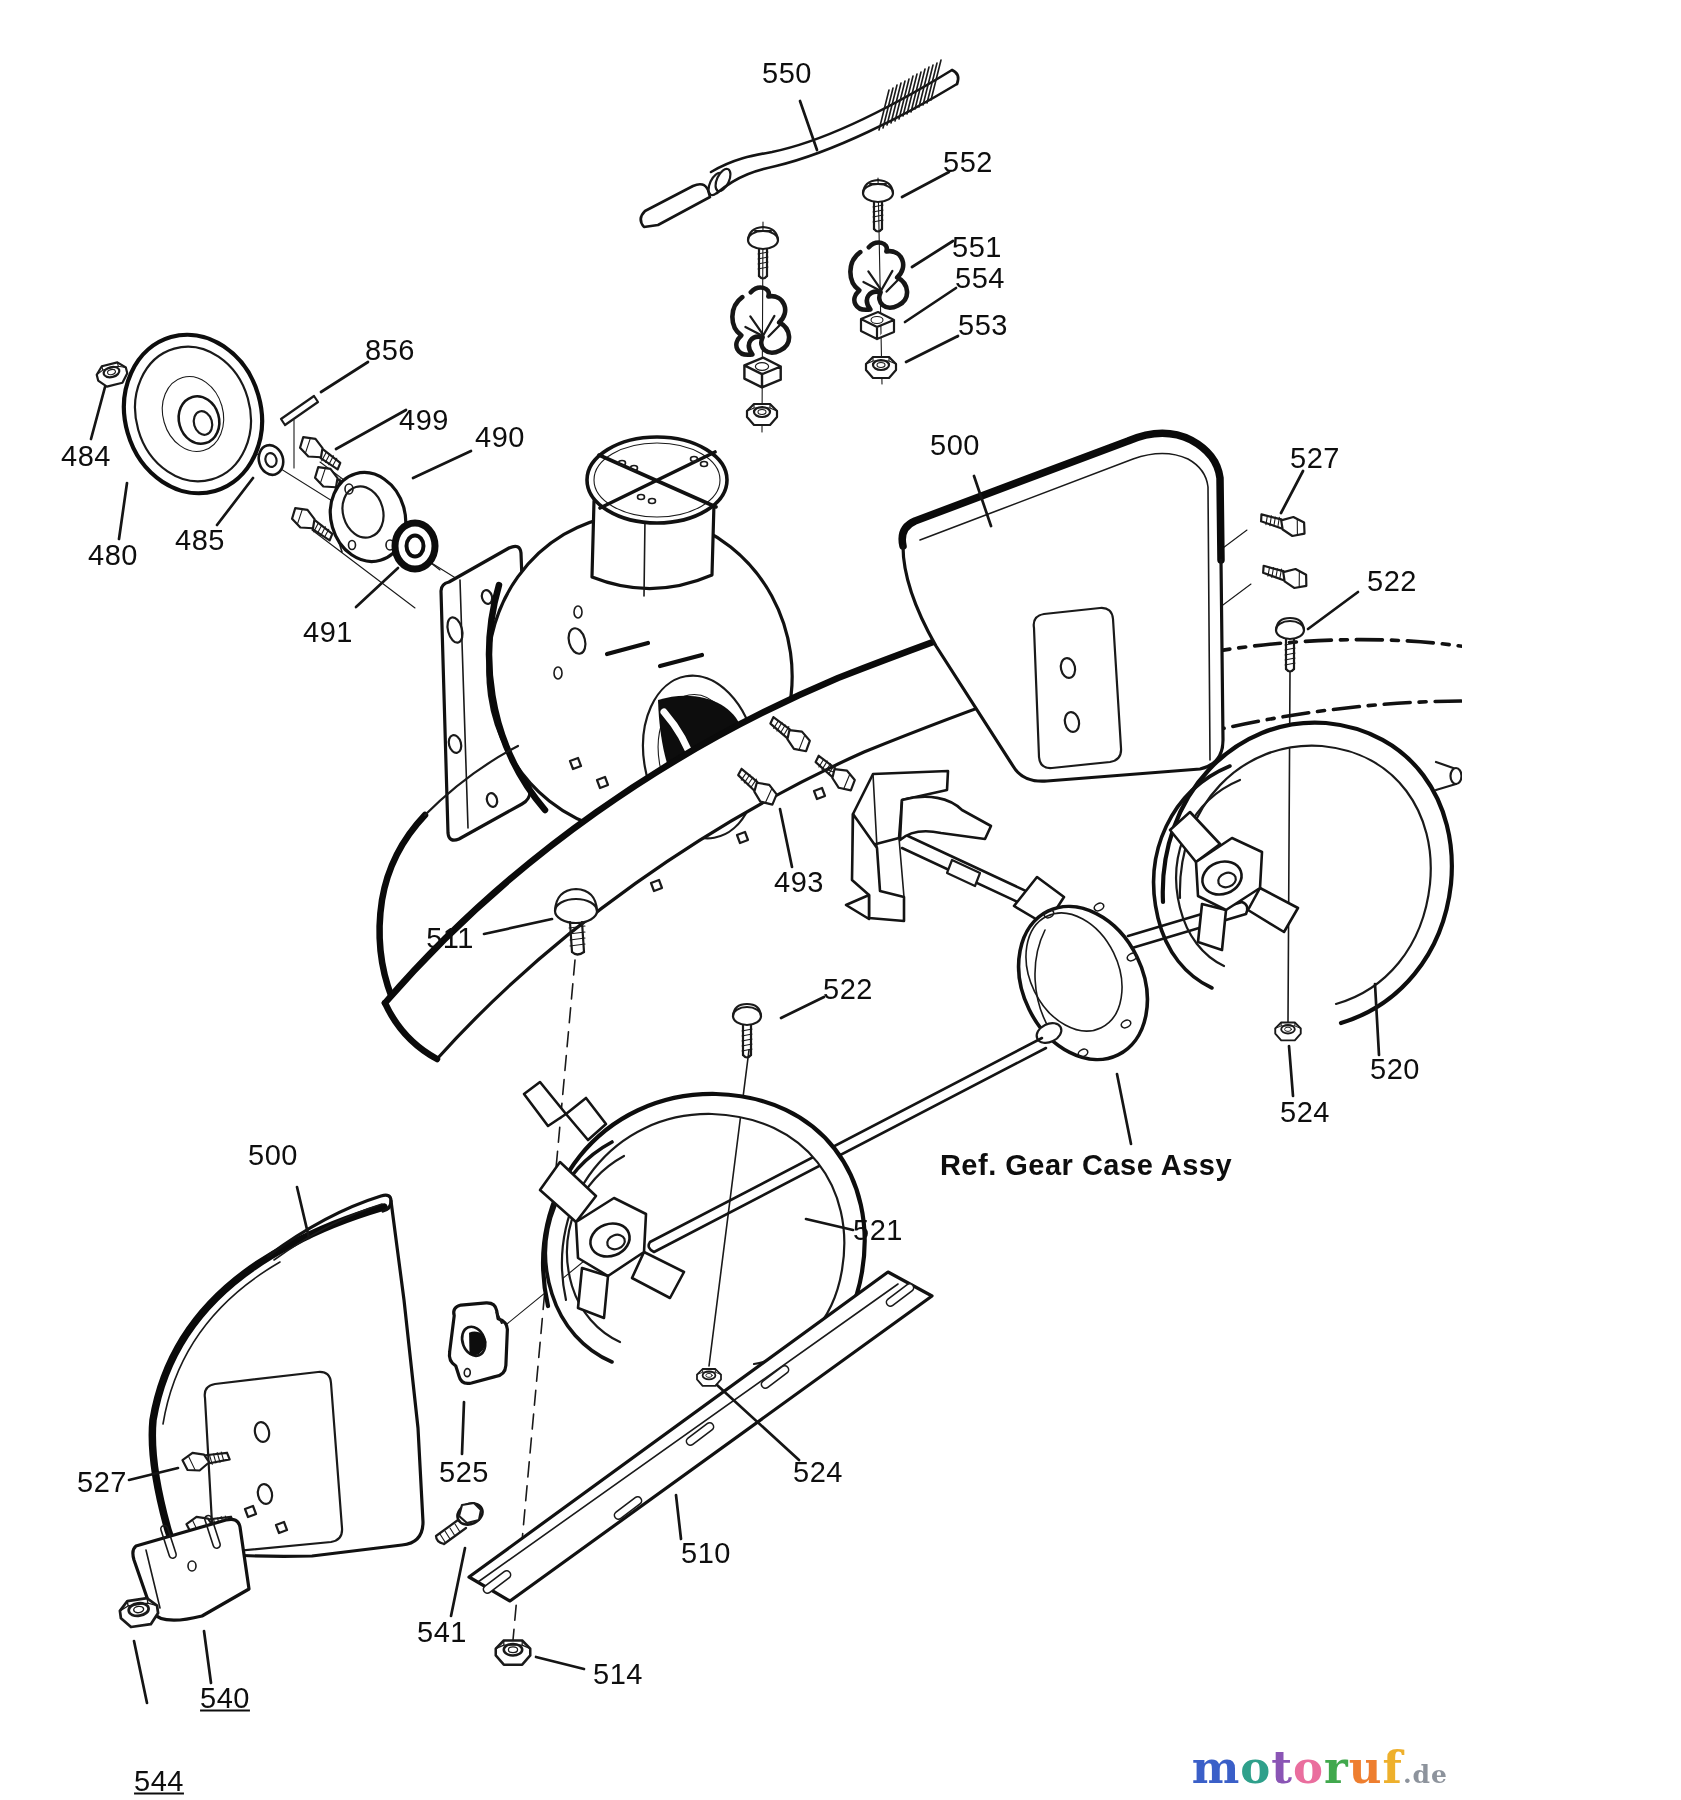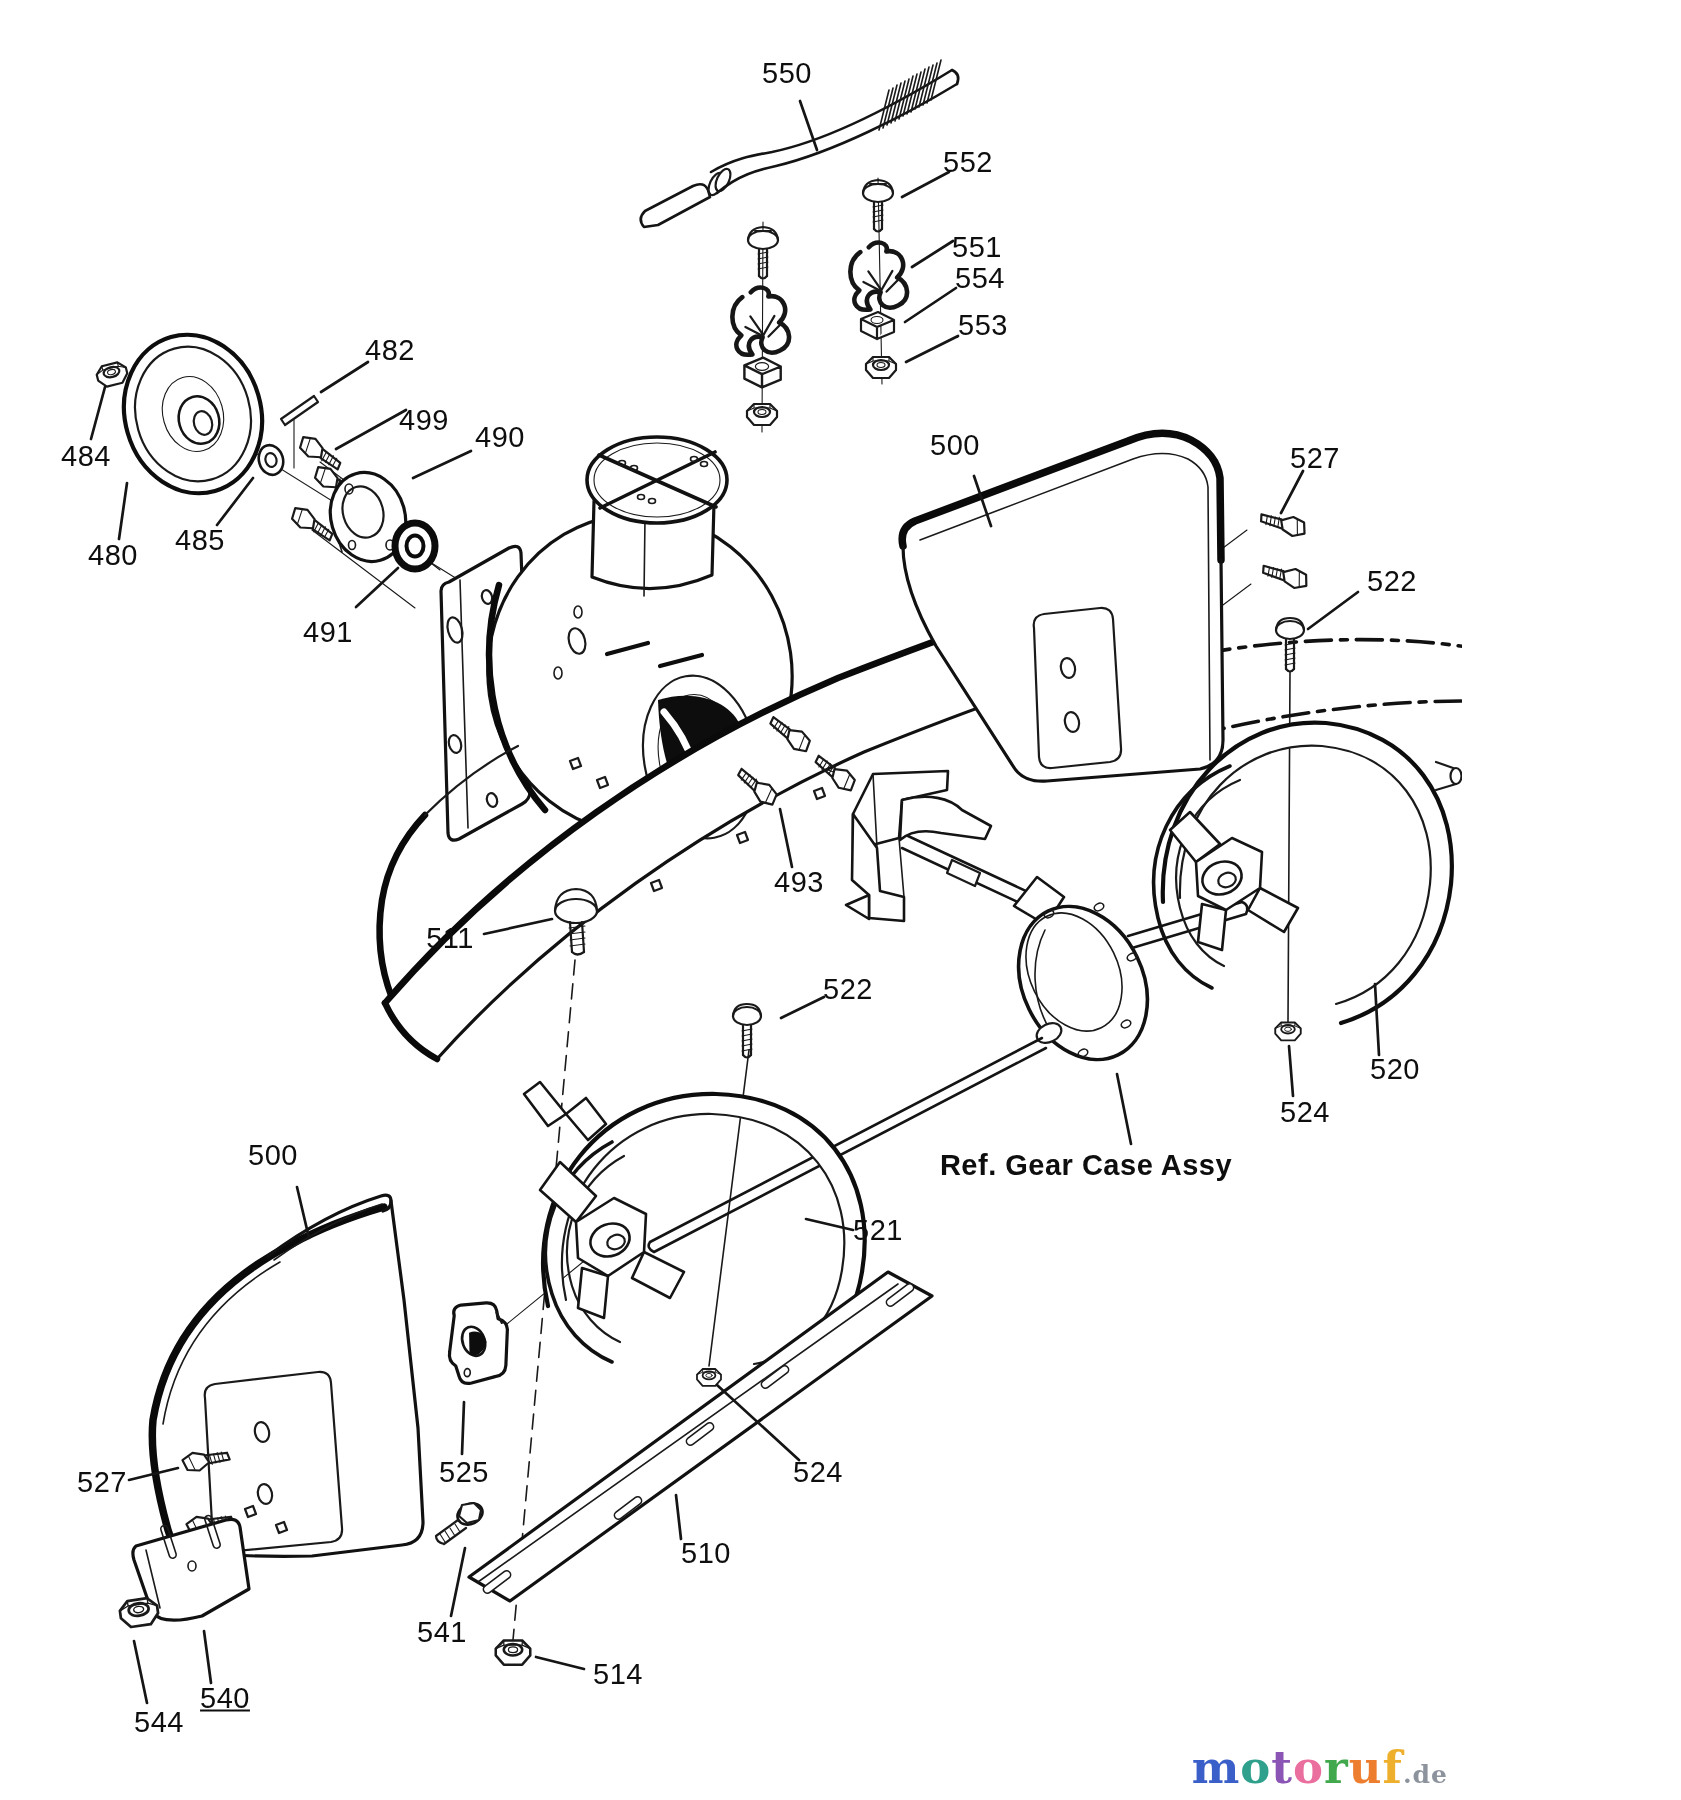--- a/index.html
+++ b/index.html
@@ -400,21 +400,21 @@
         <line x1="147" y1="1703" x2="134" y2="1641" class="leader"></line>
       </g>
 </svg>
 
 <div id="labels">
       <div class="part-label" style="left: 787px; top: 73px;">550</div>
       <div class="part-label" style="left: 968px; top: 162px;">552</div>
       <div class="part-label" style="left: 977px; top: 247px;">551</div>
       <div class="part-label" style="left: 980px; top: 278px;">554</div>
       <div class="part-label" style="left: 983px; top: 325px;">553</div>
-      <div class="part-label" style="left: 390px; top: 350px;">482</div>
+      <div class="part-label" style="left: 390px; top: 350px;">856</div>
       <div class="part-label" style="left: 424px; top: 398px; margin-top: 22px;">499</div>
       <div class="part-label" style="left: 500px; top: 437px;">490</div>
       <div class="part-label" style="left: 86px; top: 456px;">484</div>
       <div class="part-label" style="left: 113px; top: 555px;">480</div>
       <div class="part-label" style="left: 200px; top: 540px;">485</div>
       <div class="part-label" style="left: 328px; top: 632px;">491</div>
       <div class="part-label" style="left: 955px; top: 445px;">500</div>
       <div class="part-label" style="left: 1315px; top: 458px;">527</div>
       <div class="part-label" style="left: 1392px; top: 581px;">522</div>
       <div class="part-label" style="left: 1592px; top: 858px;">525</div>
@@ -426,17 +426,17 @@
       <div class="part-label" style="left: 1086px; top: 1165px; font-weight: bold;">Ref. Gear Case Assy</div>
       <div class="part-label" style="left: 273px; top: 1155px;">500</div>
       <div class="part-label" style="left: 878px; top: 1230px;">521</div>
       <div class="part-label" style="left: 464px; top: 1472px;">525</div>
       <div class="part-label" style="left: 818px; top: 1472px;">524</div>
       <div class="part-label" style="left: 706px; top: 1553px;">510</div>
       <div class="part-label" style="left: 102px; top: 1482px;">527</div>
       <div class="part-label" style="left: 442px; top: 1632px;">541</div>
       <div class="part-label" style="left: 618px; top: 1674px;">514</div>
       <div class="part-label" style="left: 225px; top: 1698px; text-decoration: underline;">540</div>
-      <div class="part-label" style="left: 159px; top: 1722px;">544</div>
+      <div class="part-label" style="left: 159px; top: 1781px; text-decoration: underline;">544</div>
     </div>
 
 <div id="watermark"><span id="wm-word"><span style="color: rgb(58, 95, 200);">m</span><span style="color: rgb(47, 160, 139);">o</span><span style="color: rgb(138, 85, 181);">t</span><span style="color: rgb(234, 110, 158);">o</span><span style="color: rgb(65, 168, 77);">r</span><span style="color: rgb(238, 126, 47);">u</span><span style="color: rgb(238, 176, 44);">f</span></span><span id="wm-suffix" class="suffix" style="color: rgb(141, 147, 156);">.de</span></div>
 </div>
 
 </body></html>

